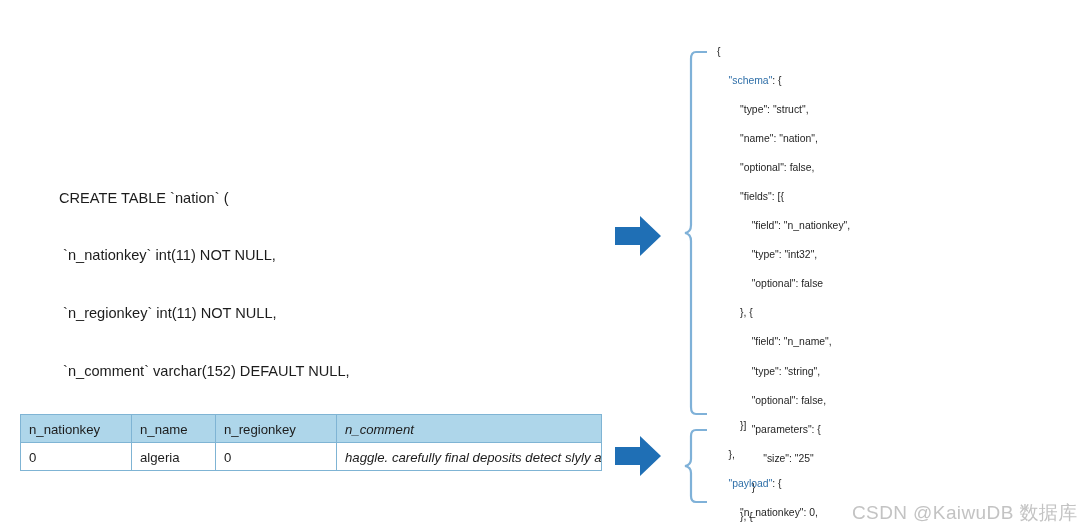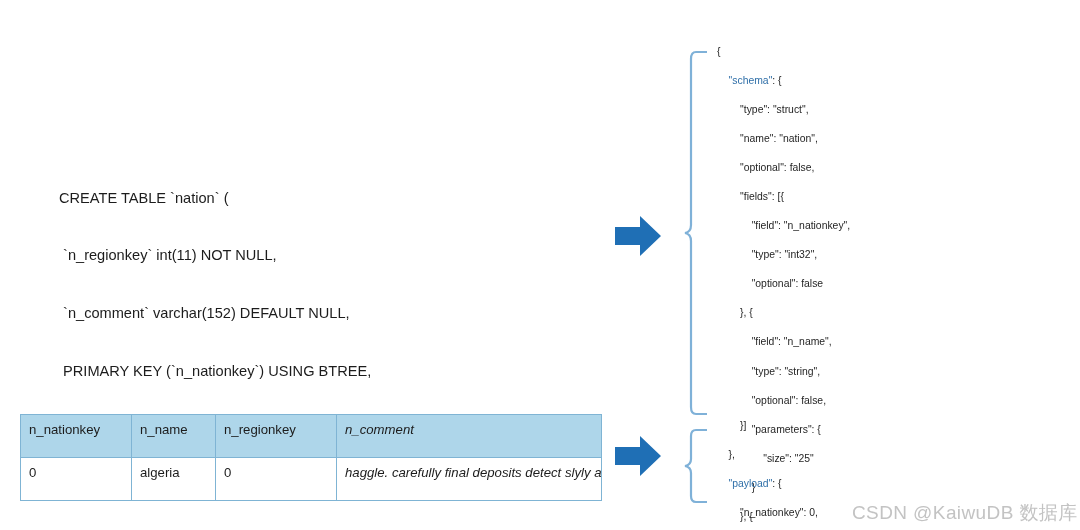--- a/index.html
+++ b/index.html
@@ -35,21 +35,21 @@
     position: absolute;
     left: 20px;
     top: 414px;
     width: 582px;
     border-collapse: collapse;
     font-size: 13.2px;
     table-layout: fixed;
   }
   #data-table td {
     border: 1px solid #7fb4d4;
-    padding: 4px 8px 17px 8px;
+    padding: 4px 8px 2px 8px;
     height: 21px;
     color: #1c1c1c;
     font-family: "Liberation Sans", sans-serif;
     overflow: hidden;
     white-space: nowrap;
   }
   #data-table tr.row-head td,
   #data-table tr.row-type td {
     background: #aed6ea;
   }
@@ -102,20 +102,21 @@
     white-space: nowrap;
   }
 </style>
 </head>
 <body>
 
 <div id="canvas">
 
   <div id="sql-block">
     <div class="sql-line">CREATE TABLE `nation` (</div>
+    <div class="sql-line"> `n_nationkey` int(11) NOT NULL,</div>
     <div class="sql-line"> `n_regionkey` int(11) NOT NULL,</div>
     <div class="sql-line"> `n_comment` varchar(152) DEFAULT NULL,</div>
     <div class="sql-line"> PRIMARY KEY (`n_nationkey`) USING BTREE,</div>
     
     
   </div>
 
   <table id="data-table">
     <tbody>
       <tr class="row-head">

